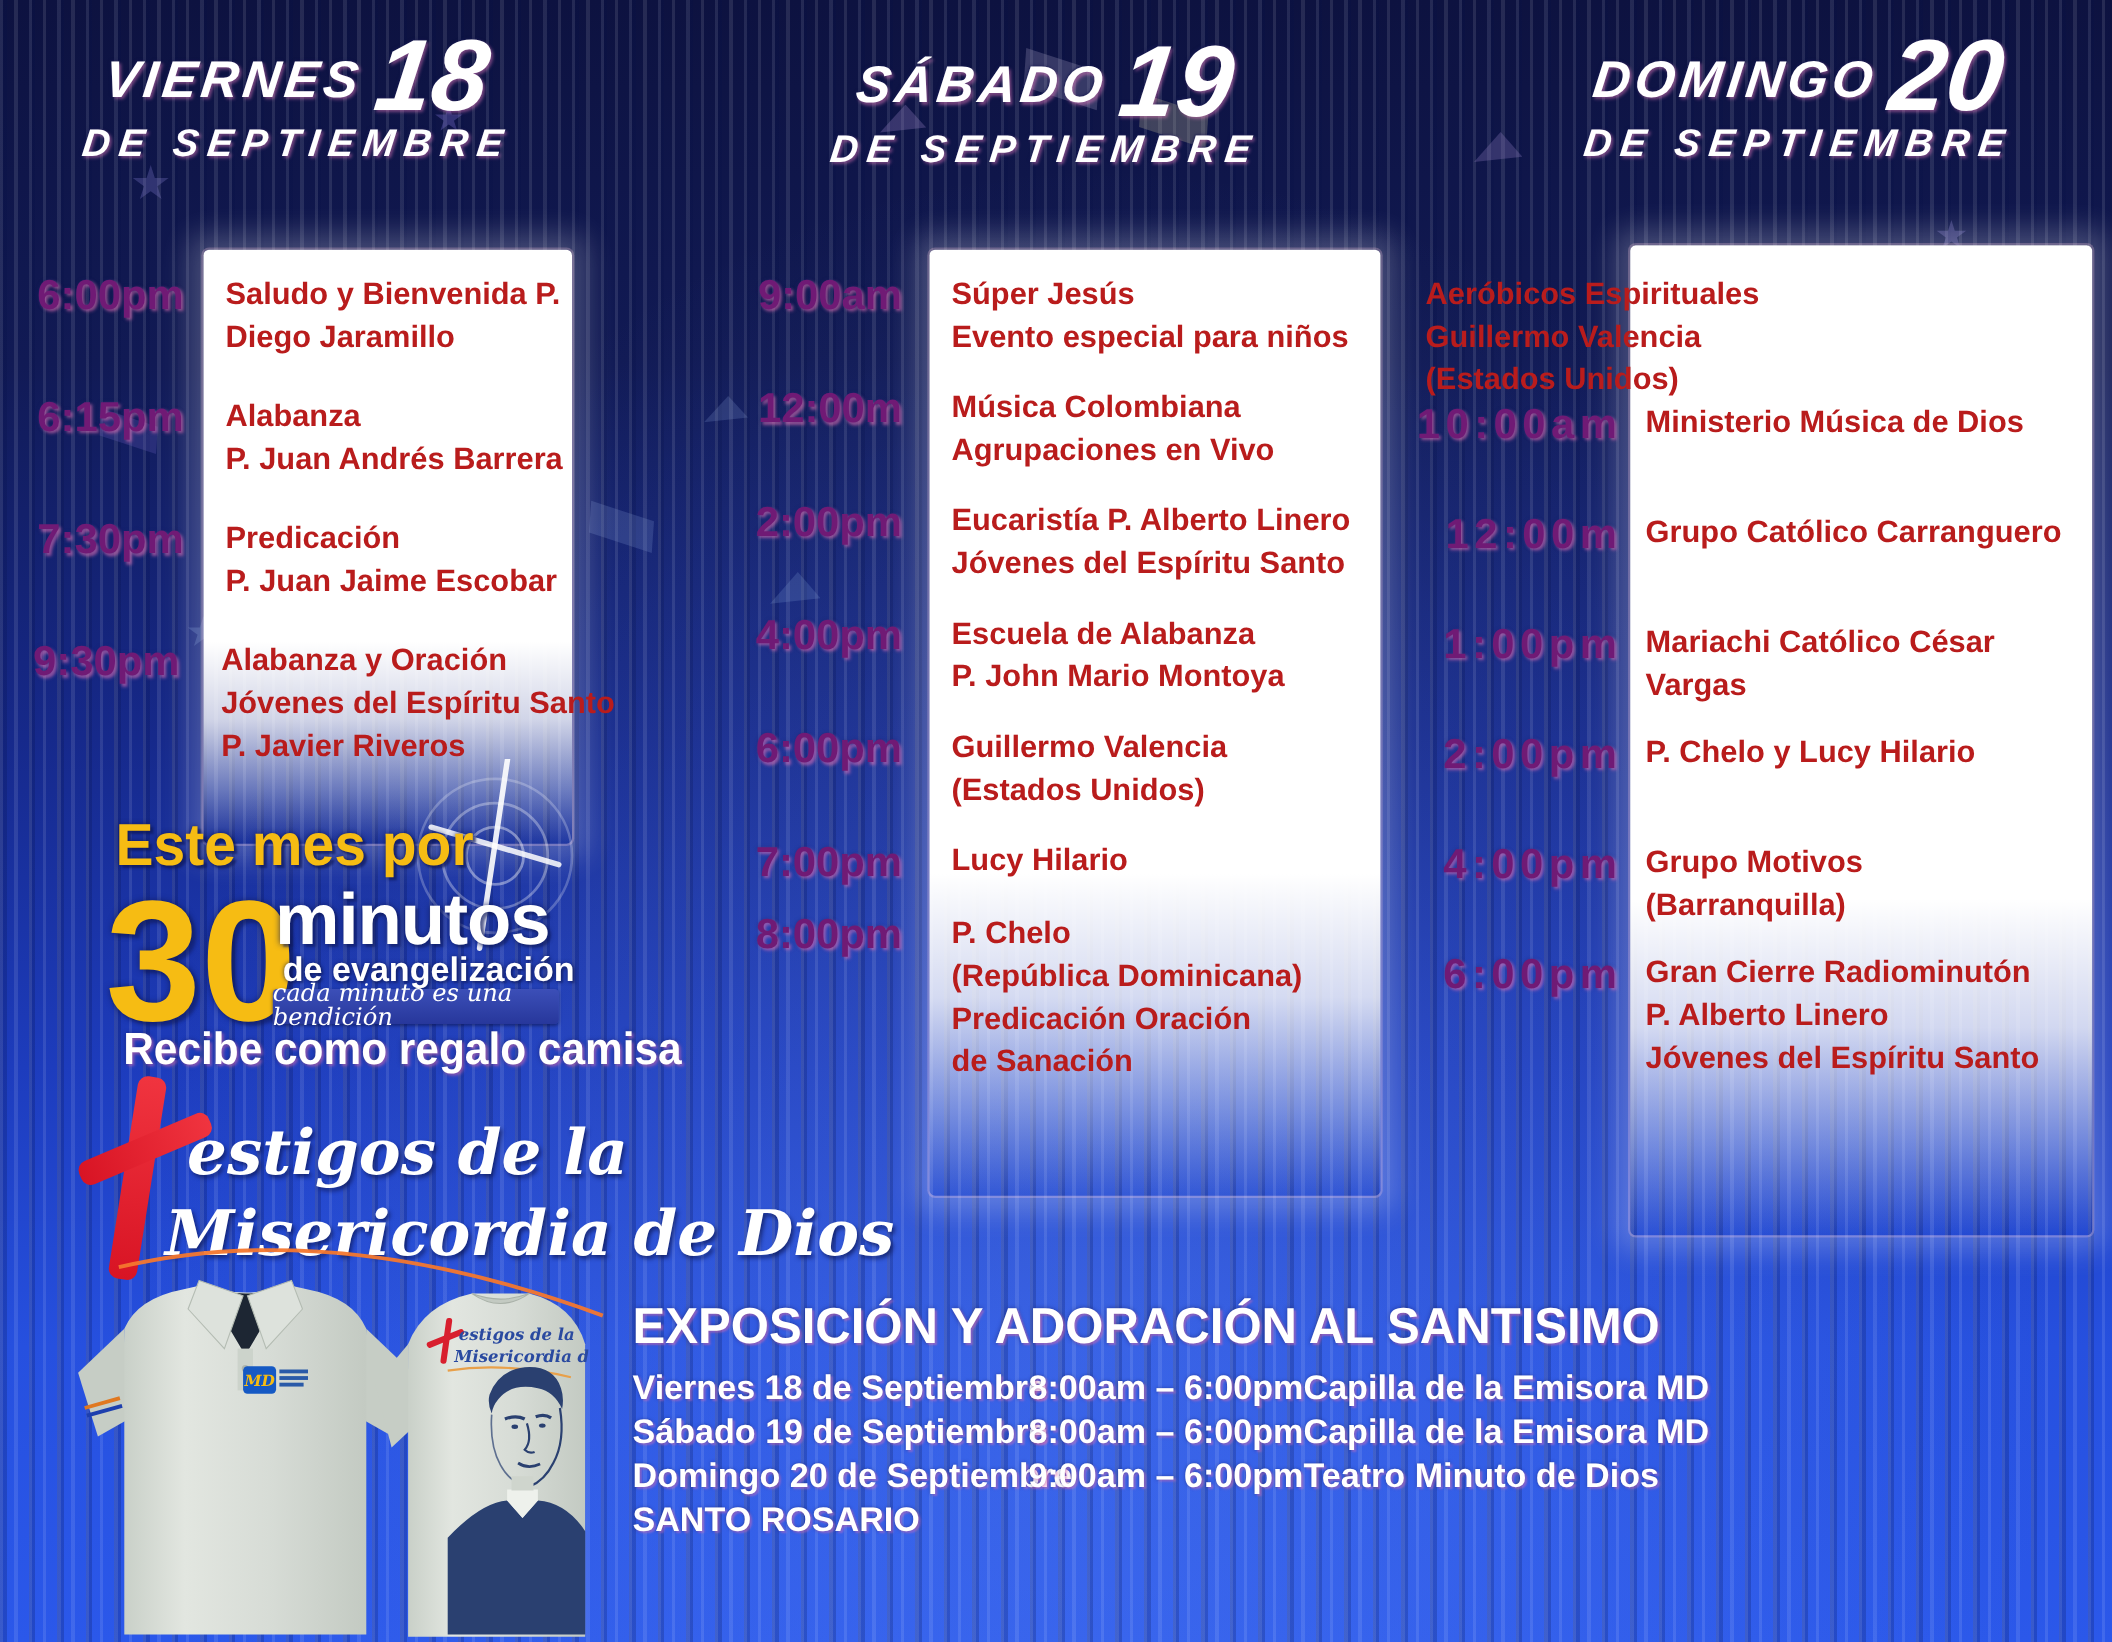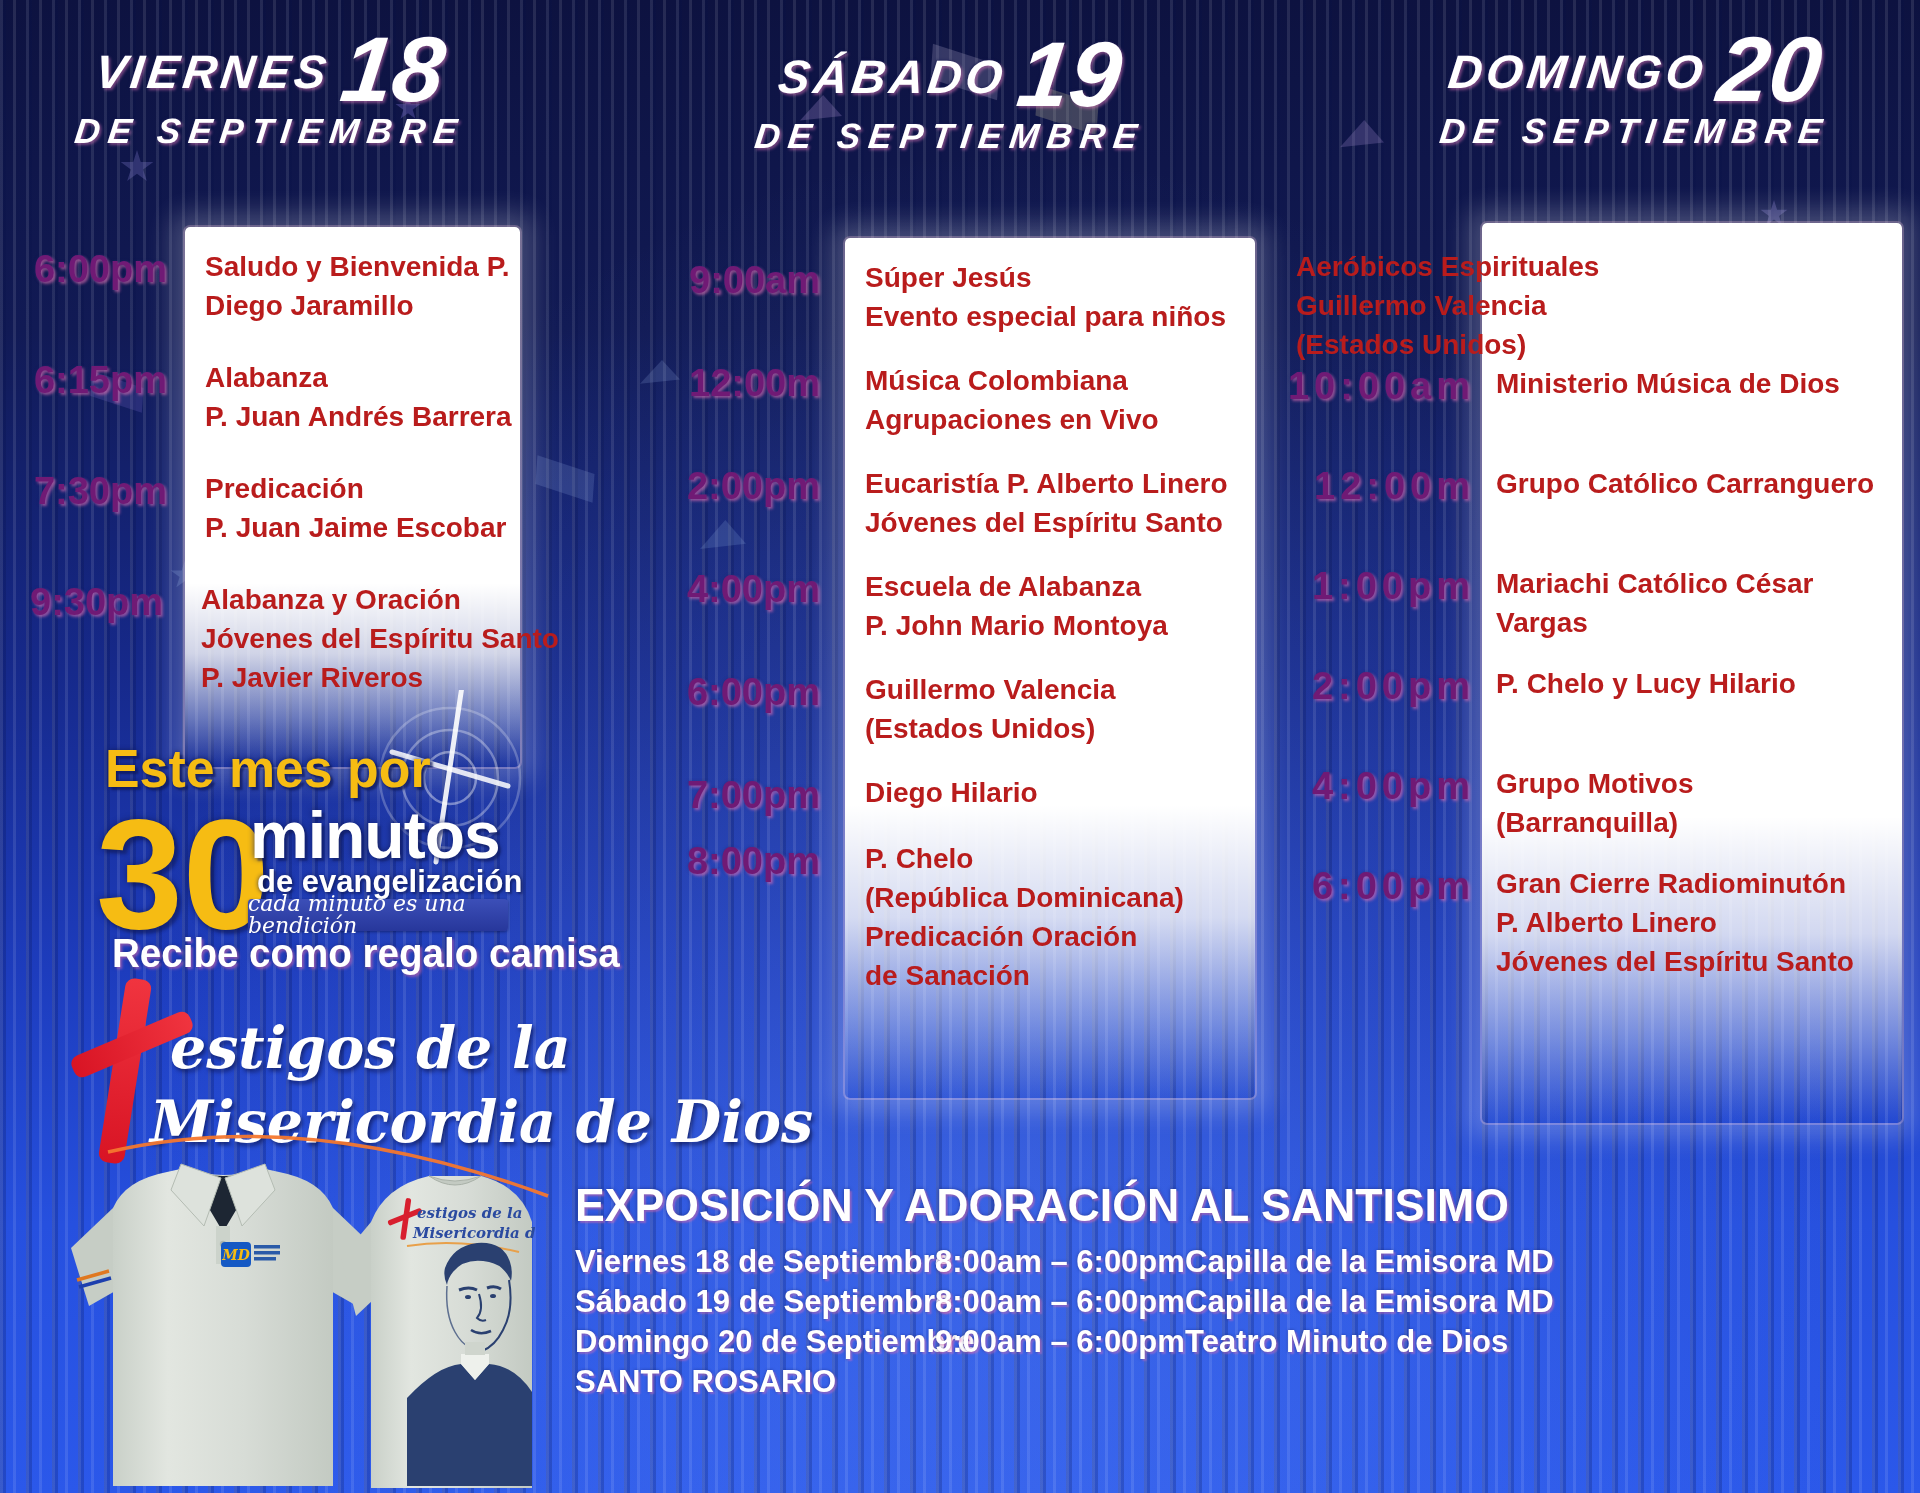--- a/index.html
+++ b/index.html
@@ -148,21 +148,21 @@
       <div class="time">7:30pm</div>
       <div class="desc">Predicación<br>P. Juan Jaime Escobar</div>
     </div>
 
     <div class="srow">
       <div class="time">9:30pm</div>
       <div class="desc">Alabanza y Oración<br>Jóvenes del Espíritu Santo<br>P. Javier Riveros</div>
     </div>
   </div>
 
-<div class="sched col-sab" style="left:610px;top:247px;width:645px;margin-top:11px;">
+<div class="sched col-sab" style="left:610px;top:247px;width:645px;">
   <div class="whitebox"></div>
 
     <div class="srow">
       <div class="time">9:00am</div>
       <div class="desc">Súper Jesús<br>Evento especial para niños</div>
     </div>
 
     <div class="srow">
       <div class="time">12:00m</div>
       <div class="desc">Música Colombiana<br>Agrupaciones en Vivo</div>
@@ -178,21 +178,21 @@
       <div class="desc">Escuela de Alabanza<br>P. John Mario Montoya</div>
     </div>
 
     <div class="srow">
       <div class="time">6:00pm</div>
       <div class="desc">Guillermo Valencia<br>(Estados Unidos)</div>
     </div>
 
     <div class="srow">
       <div class="time">7:00pm</div>
-      <div class="desc">Diego Hilario</div>
+      <div class="desc">Lucy Hilario</div>
     </div>
 
     <div class="srow">
       <div class="time">8:00pm</div>
       <div class="desc">P. Chelo<br>(República Dominicana)<br>Predicación Oración<br>de Sanación</div>
     </div>
   </div>
 
 <div class="sched col-dom" style="left:1270px;top:247px;width:632px;">
   <div class="whitebox"></div>

